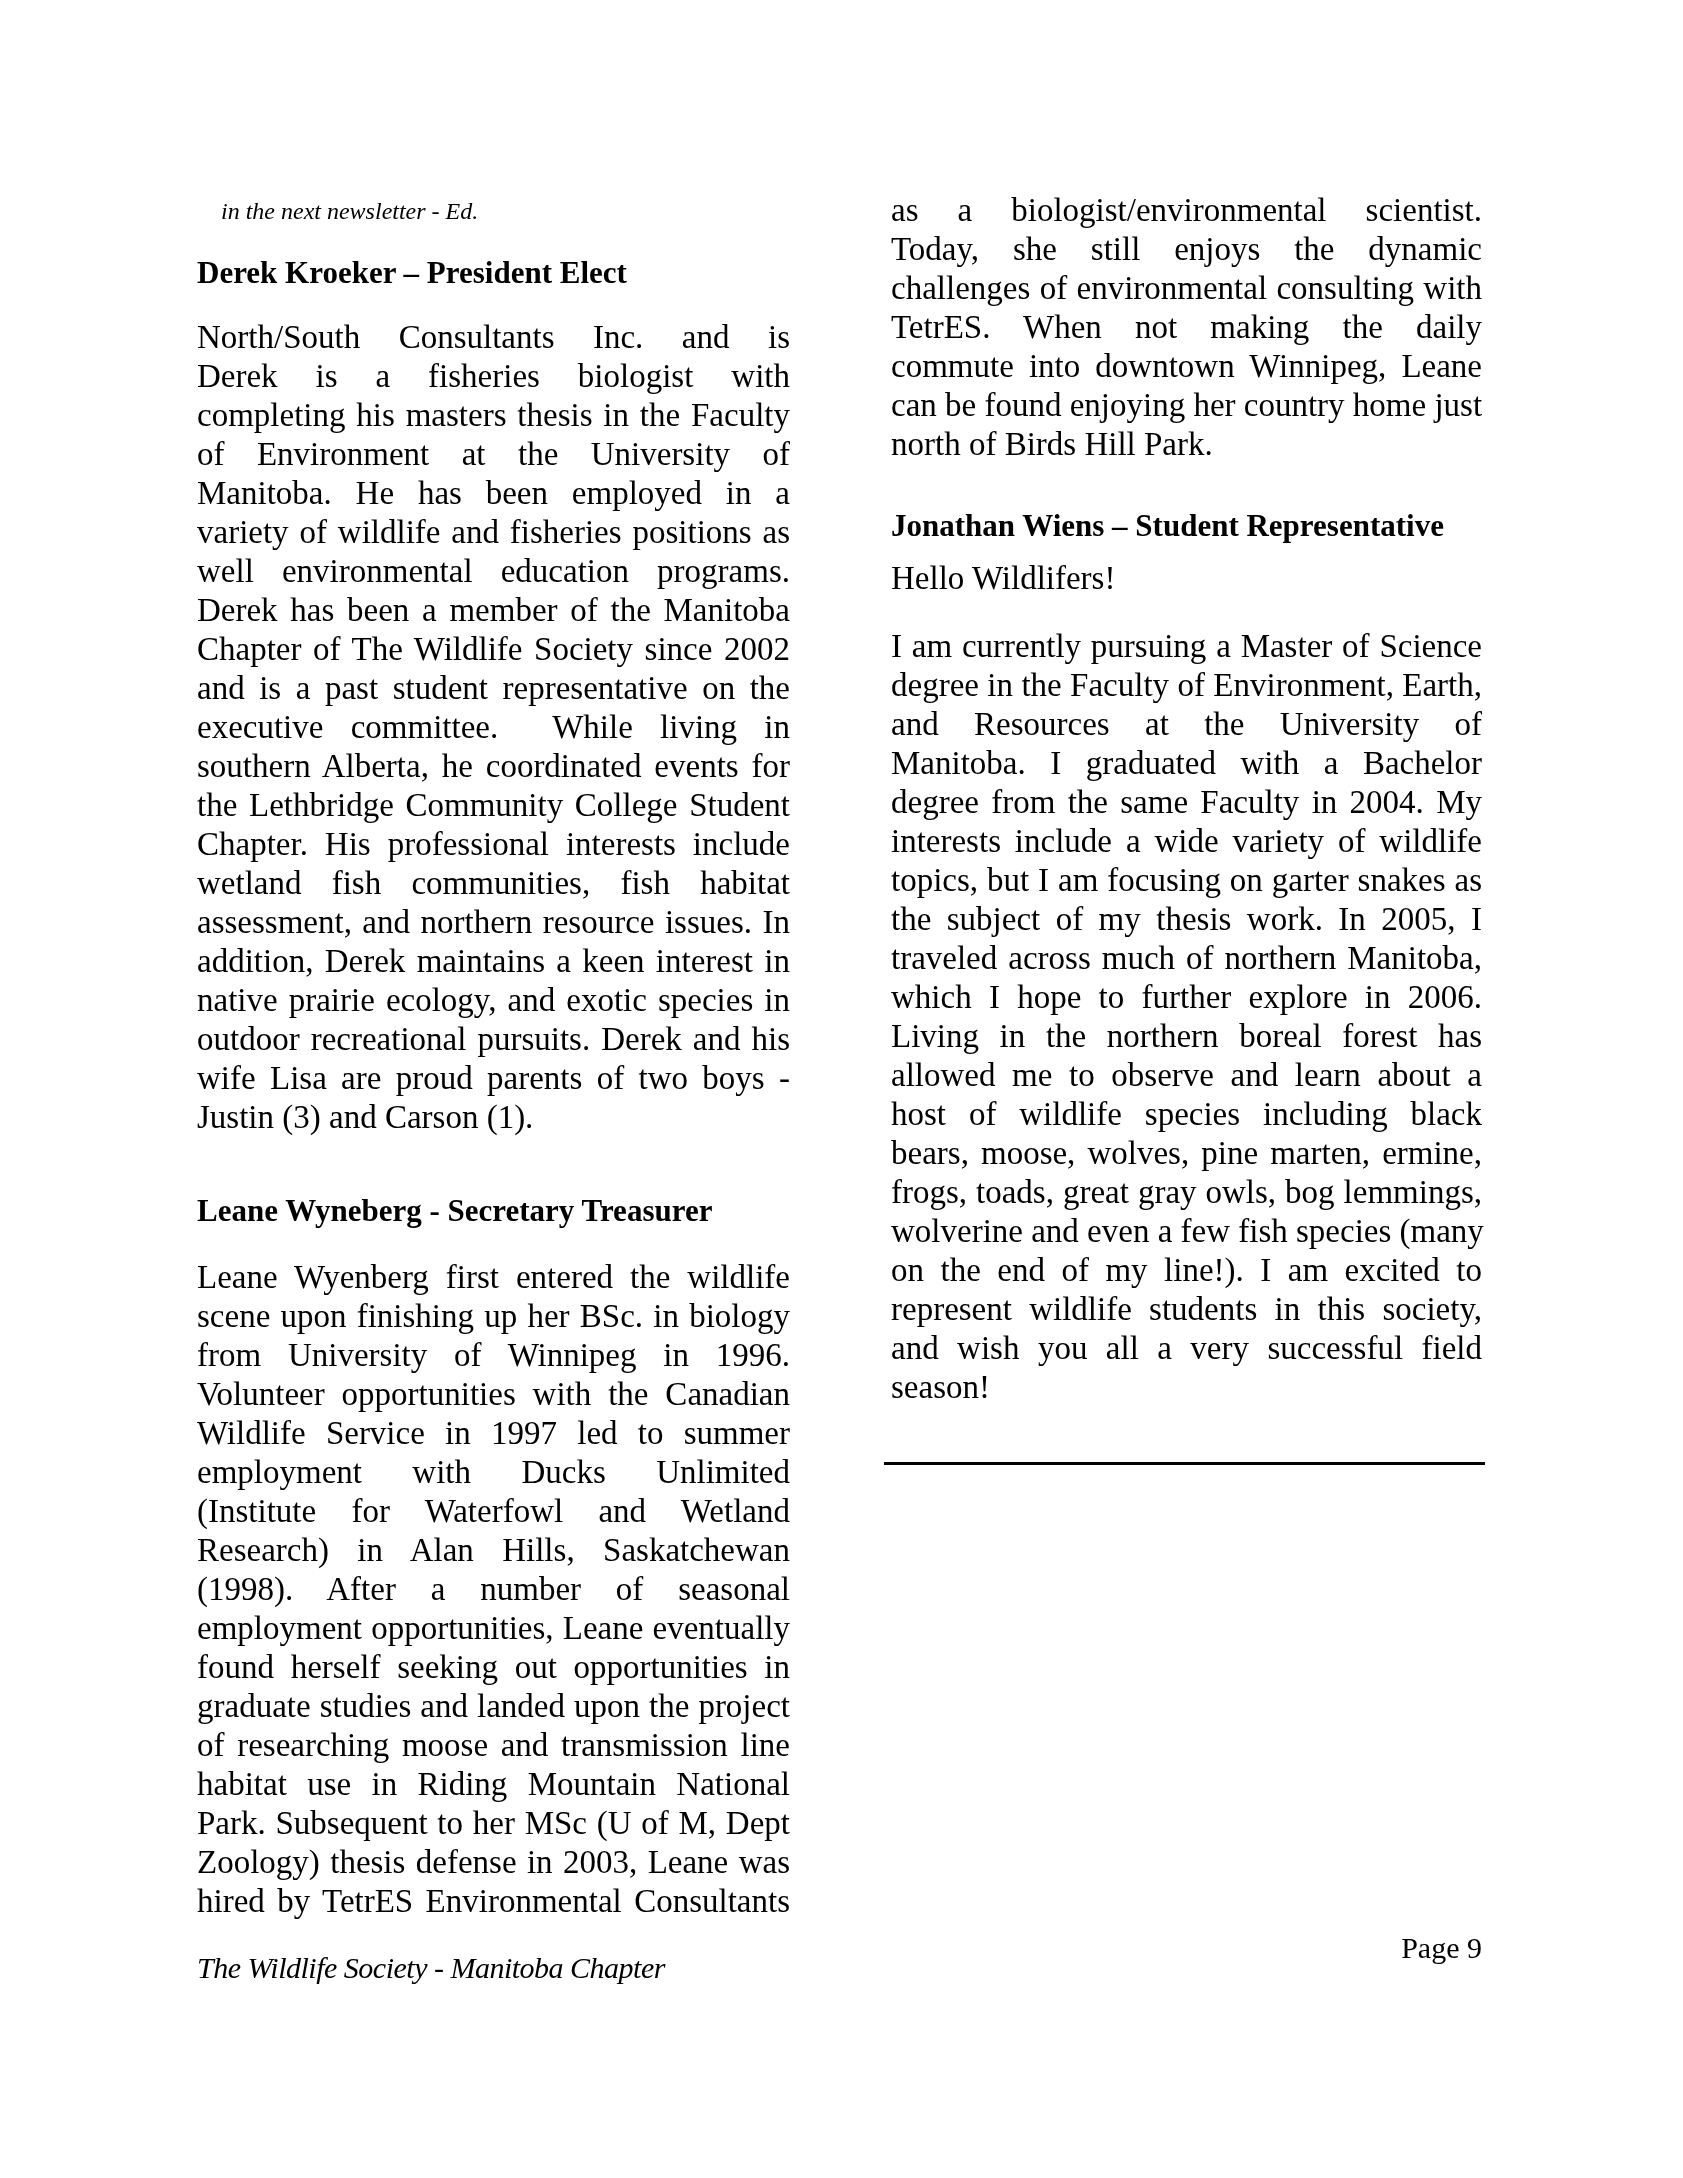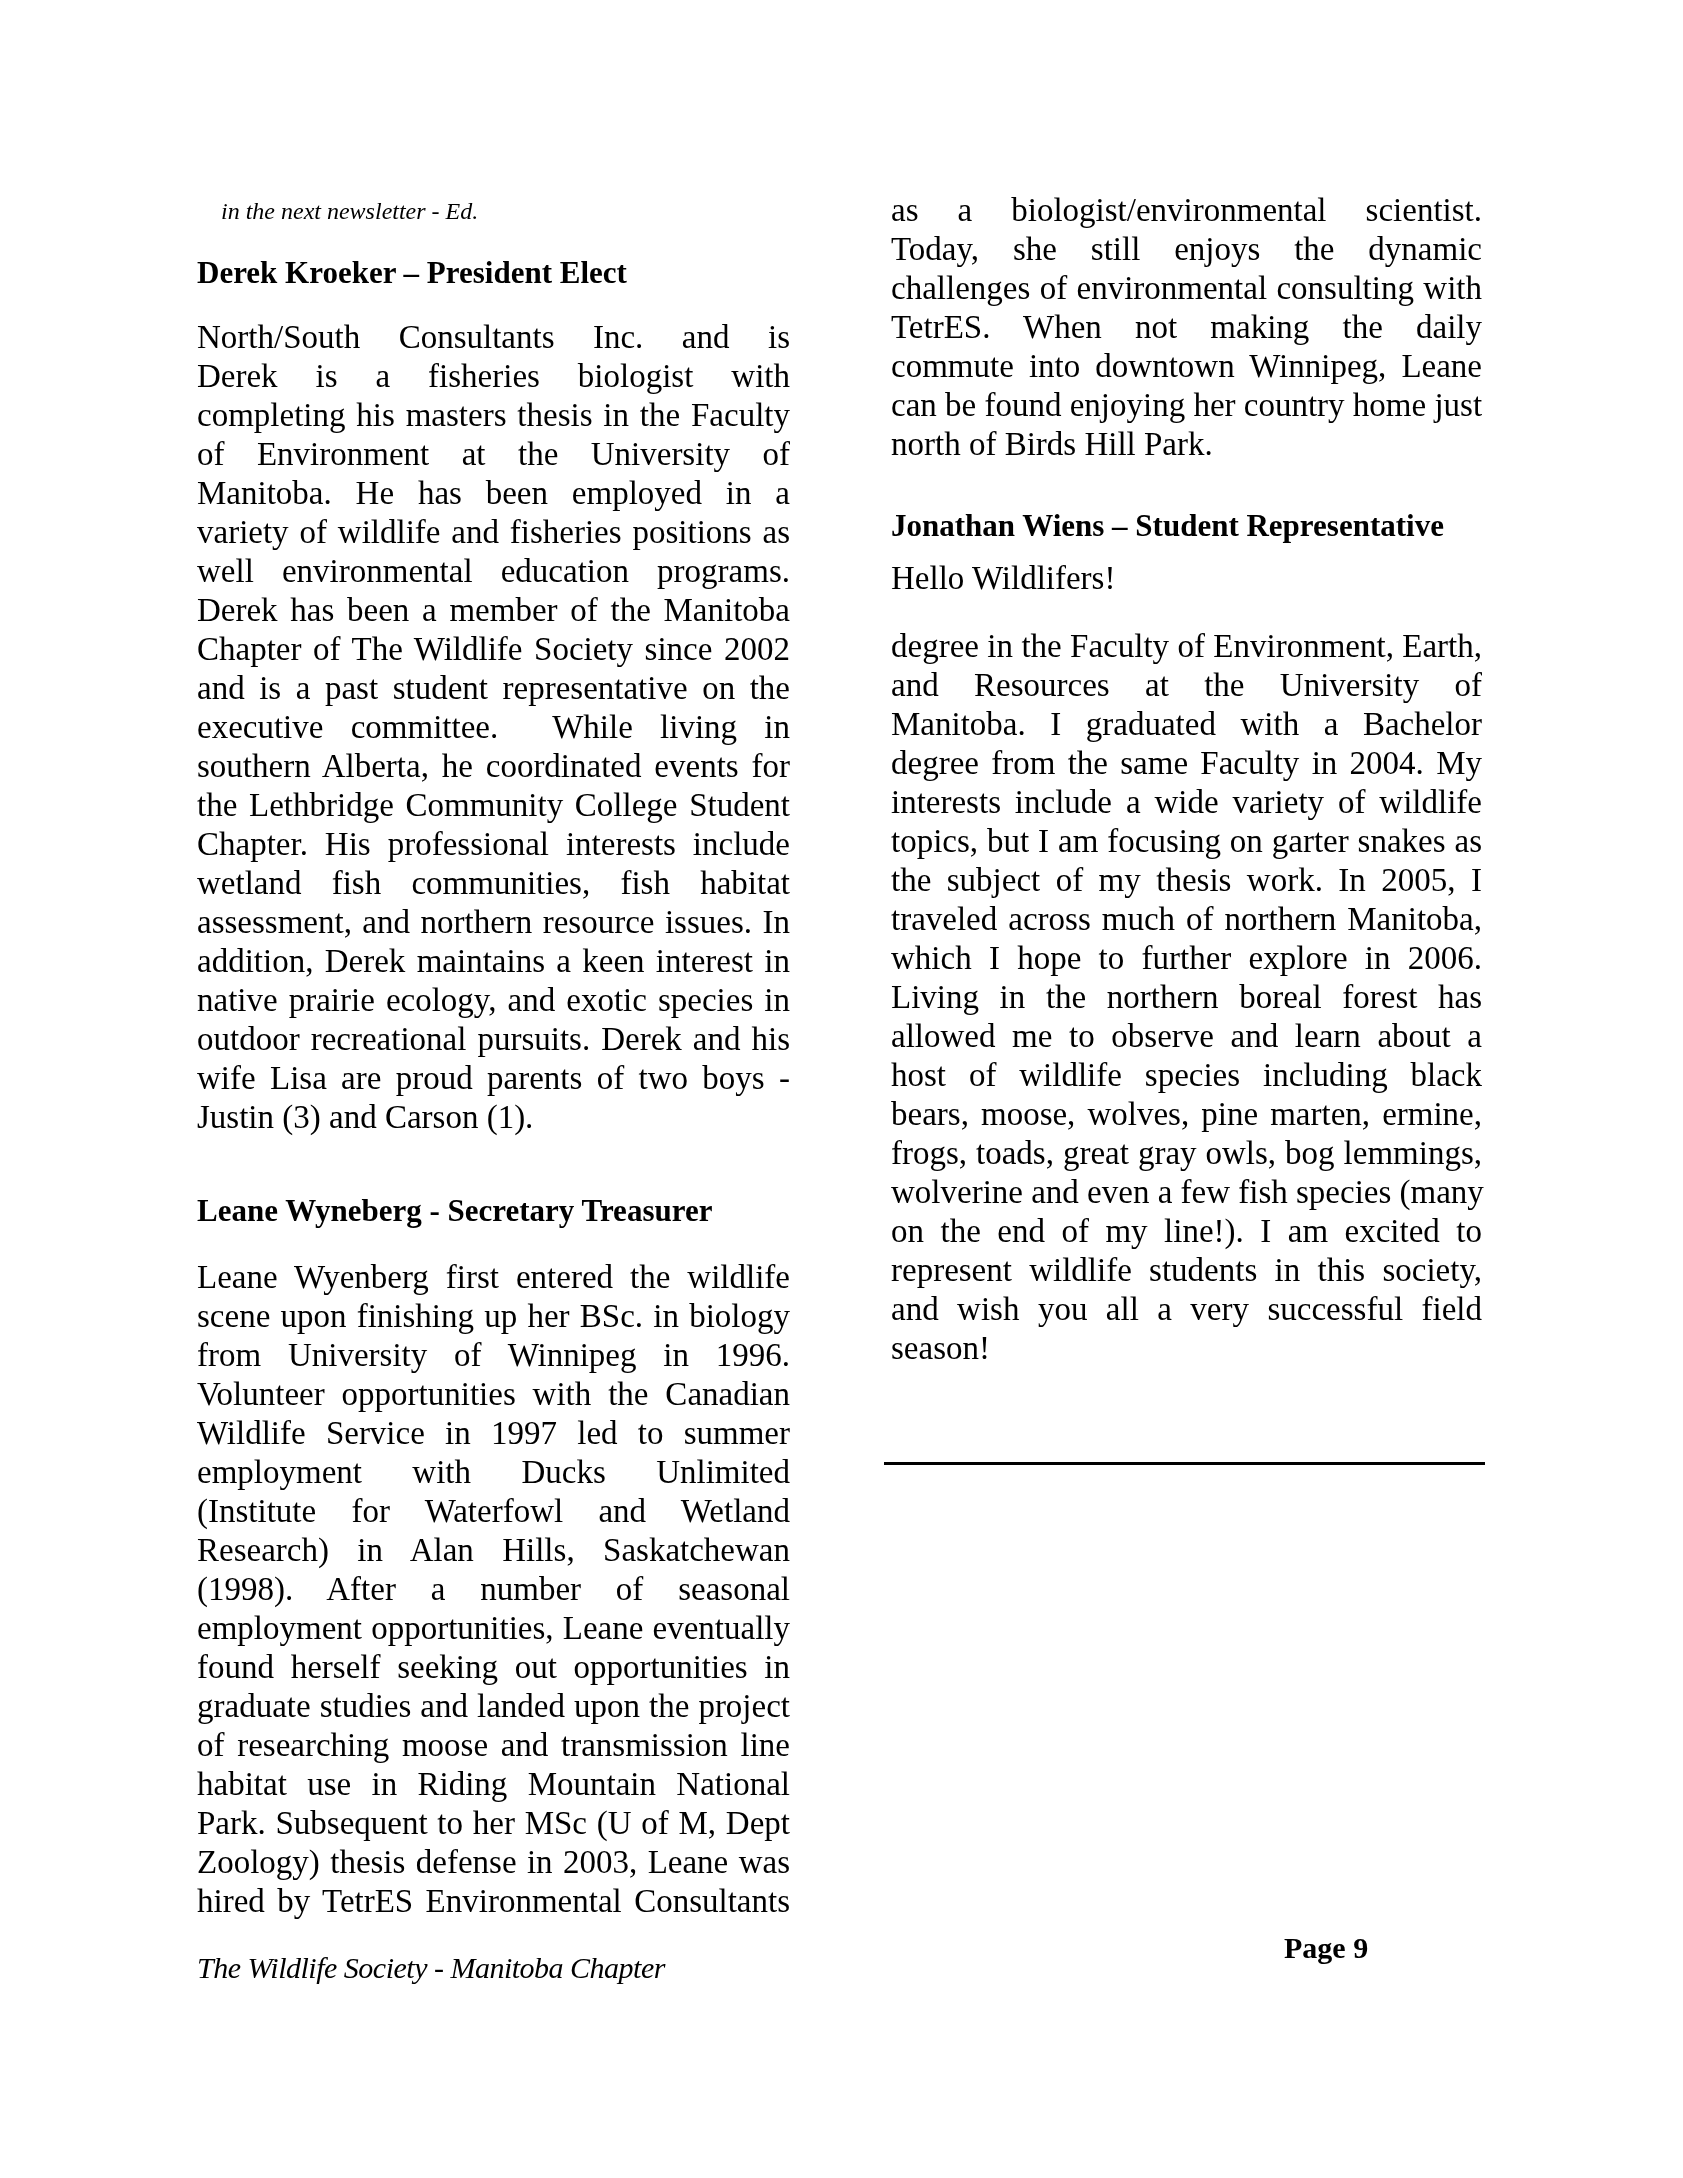--- a/index.html
+++ b/index.html
@@ -6,21 +6,21 @@
   body { width: 1683px; height: 2178px; position: relative; overflow: hidden;
          font-family: "Liberation Serif", "DejaVu Serif", serif; color: #000; }
   .blk { position: absolute; }
   .line { display: block; height: 39px; line-height: 39px; font-size: 33px;
           white-space: nowrap; overflow: visible; text-align: justify; text-align-last: justify; }
   .line.last { text-align-last: left; }
   .heading { position: absolute; font-weight: bold; font-size: 31px; line-height: 36px; white-space: nowrap; }
   .note { position: absolute; font-style: italic; font-size: 24px; line-height: 28px; white-space: nowrap; }
   .rule { position: absolute; height: 3px; background: #000; }
   .footer-left { position: absolute; font-style: italic; font-size: 30px; line-height: 34px; white-space: nowrap; letter-spacing: -0.5px; margin-top: 20px; }
-  .footer-right { position: absolute; font-size: 30px; line-height: 34px; white-space: nowrap; text-align: left; font-weight: bold; }
+  .footer-right { position: absolute; font-size: 30px; line-height: 34px; white-space: nowrap; text-align: right; }
 </style>
 </head>
 <body>
 
 <div class="note" style="left:197px; top:197px;margin-left:24px;">in the next newsletter - Ed.</div>
 
 <div class="heading" style="left:197px; top:255px;">Derek Kroeker – President Elect</div>
 
 <div class="blk" style="left:197px; top:318px; width:593px;">
   <span class="line">North/South Consultants Inc. and is</span>
@@ -78,20 +78,21 @@
   <span class="line last">north of Birds Hill Park.</span>
 </div>
 
 <div class="heading" style="left:891px; top:508px;">Jonathan Wiens – Student Representative</div>
 
 <div class="blk" style="left:891px; top:559px; width:591px;">
   <span class="line last">Hello Wildlifers!</span>
 </div>
 
 <div class="blk" style="left:891px; top:627px; width:591px;">
+  <span class="line">I am currently pursuing a Master of Science</span>
   <span class="line">degree in the Faculty of Environment, Earth,</span>
   <span class="line">and Resources at the University of</span>
   <span class="line">Manitoba. I graduated with a Bachelor</span>
   <span class="line">degree from the same Faculty in 2004. My</span>
   <span class="line">interests include a wide variety of wildlife</span>
   <span class="line">topics, but I am focusing on garter snakes as</span>
   <span class="line">the subject of my thesis work. In 2005, I</span>
   <span class="line">traveled across much of northern Manitoba,</span>
   <span class="line">which I hope to further explore in 2006.</span>
   <span class="line">Living in the northern boreal forest has</span>

